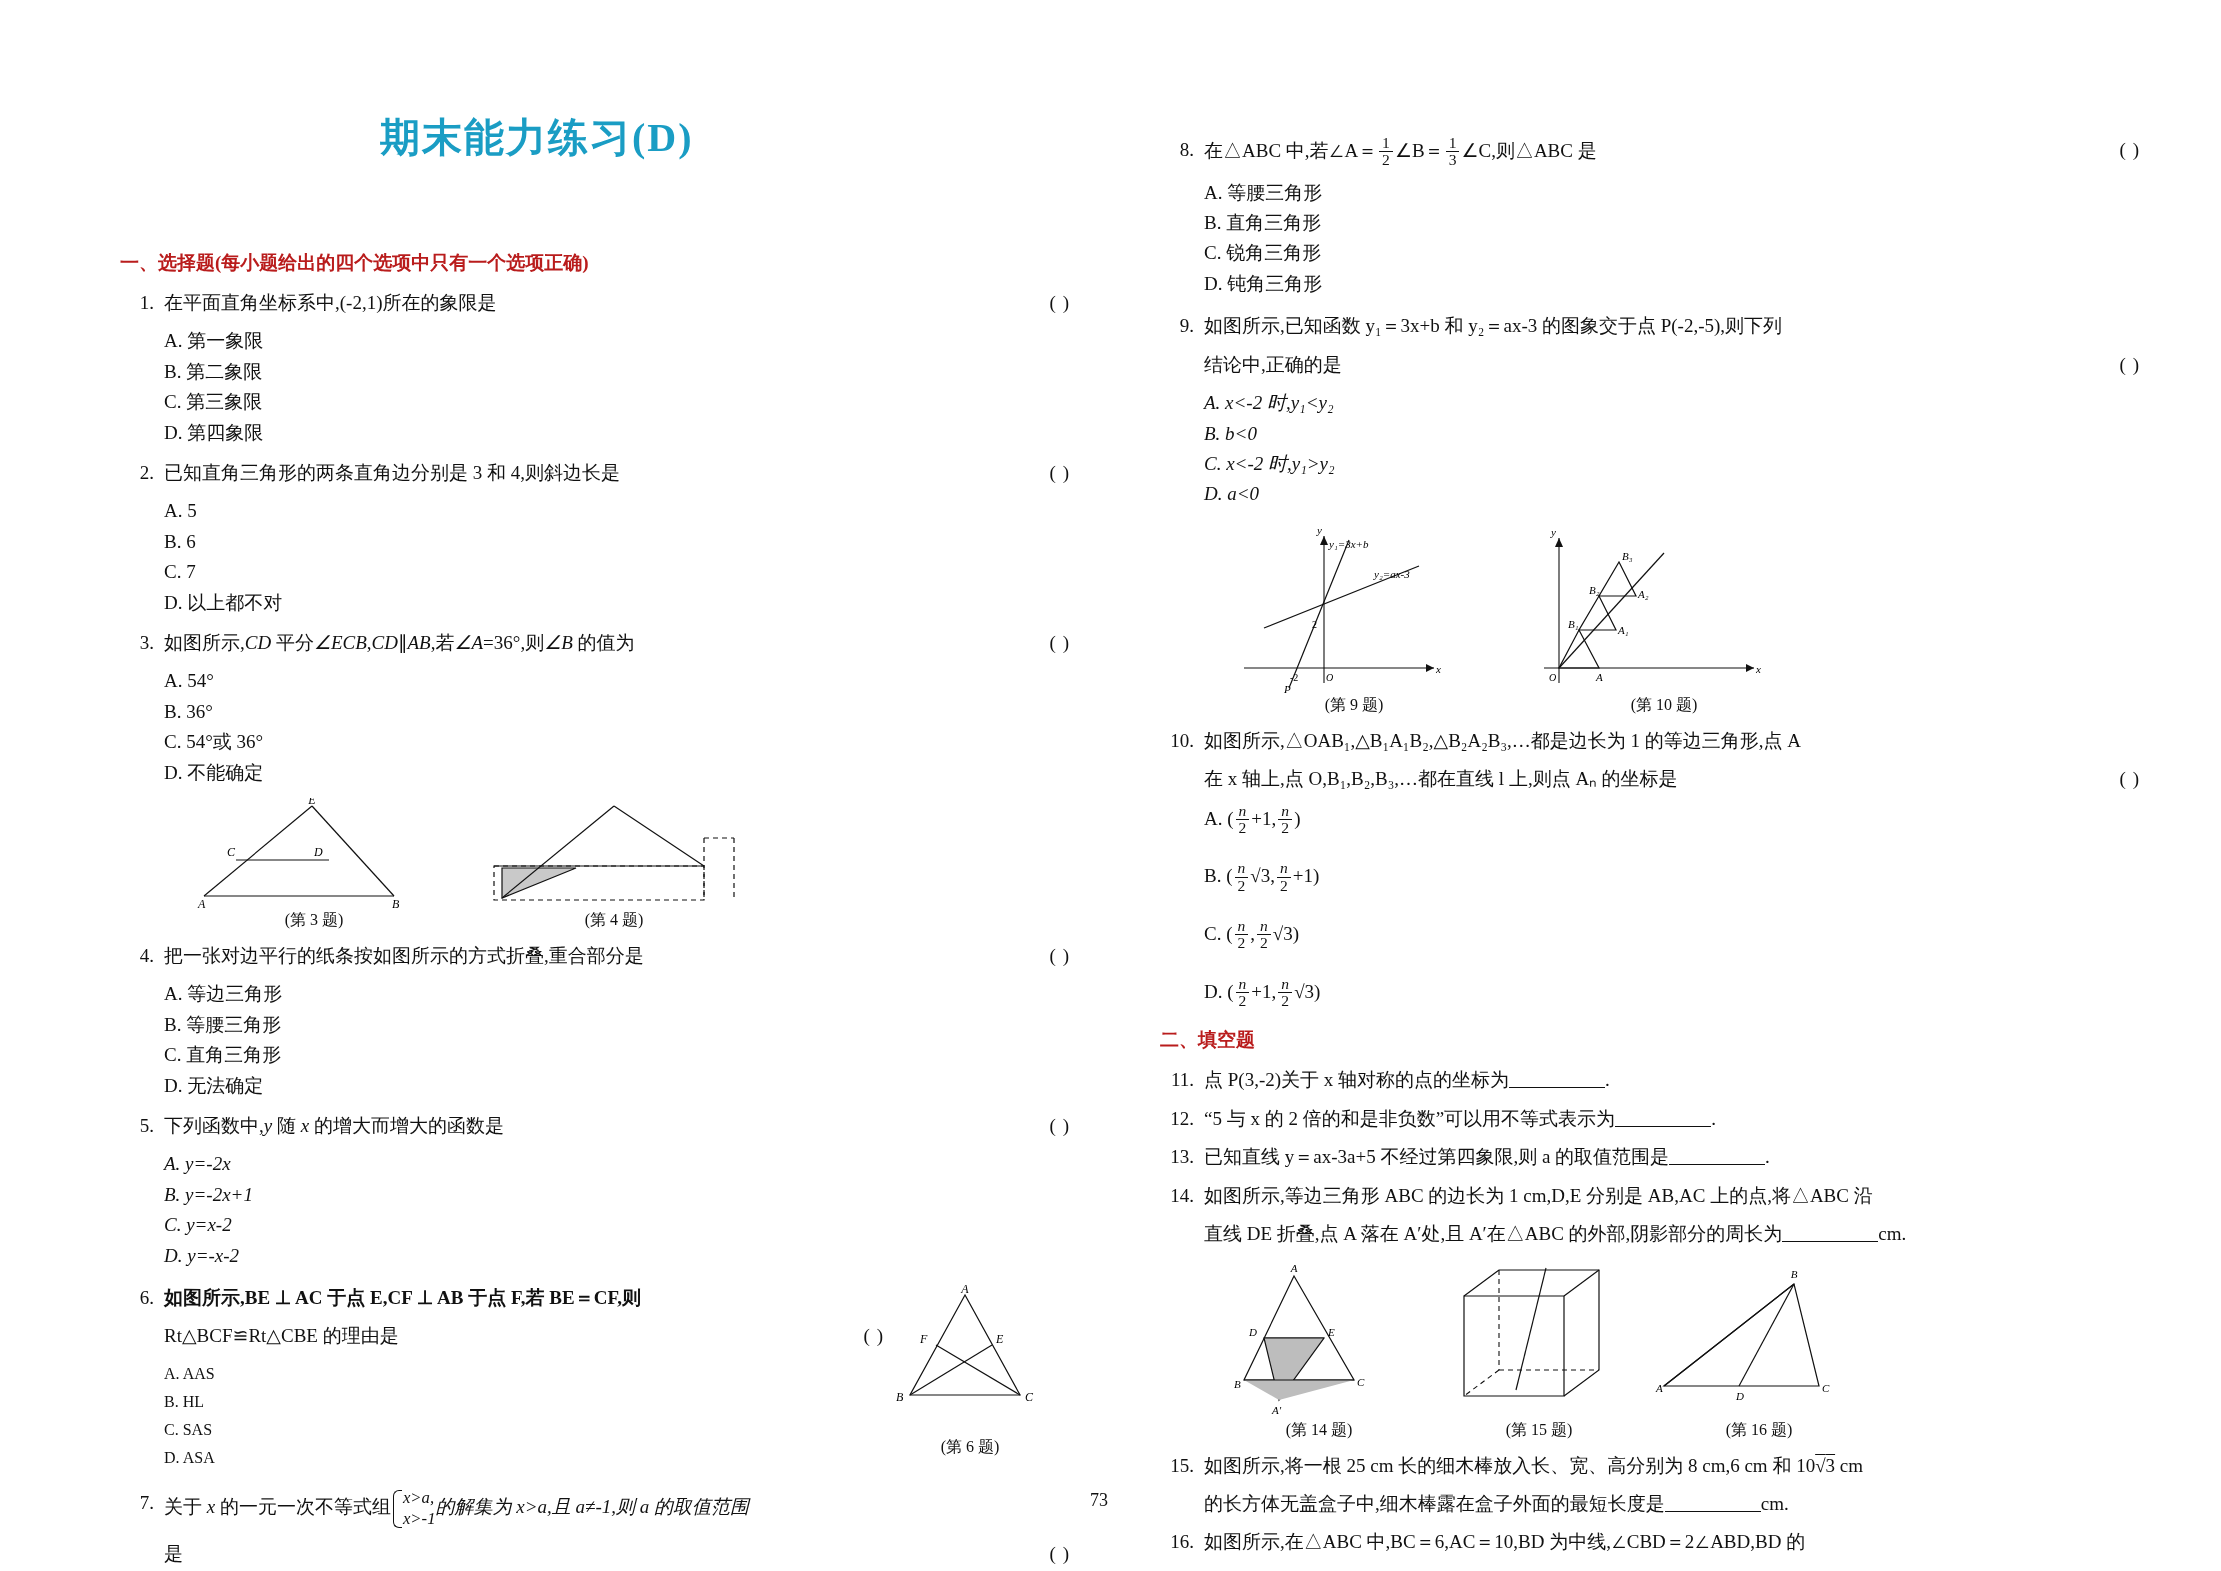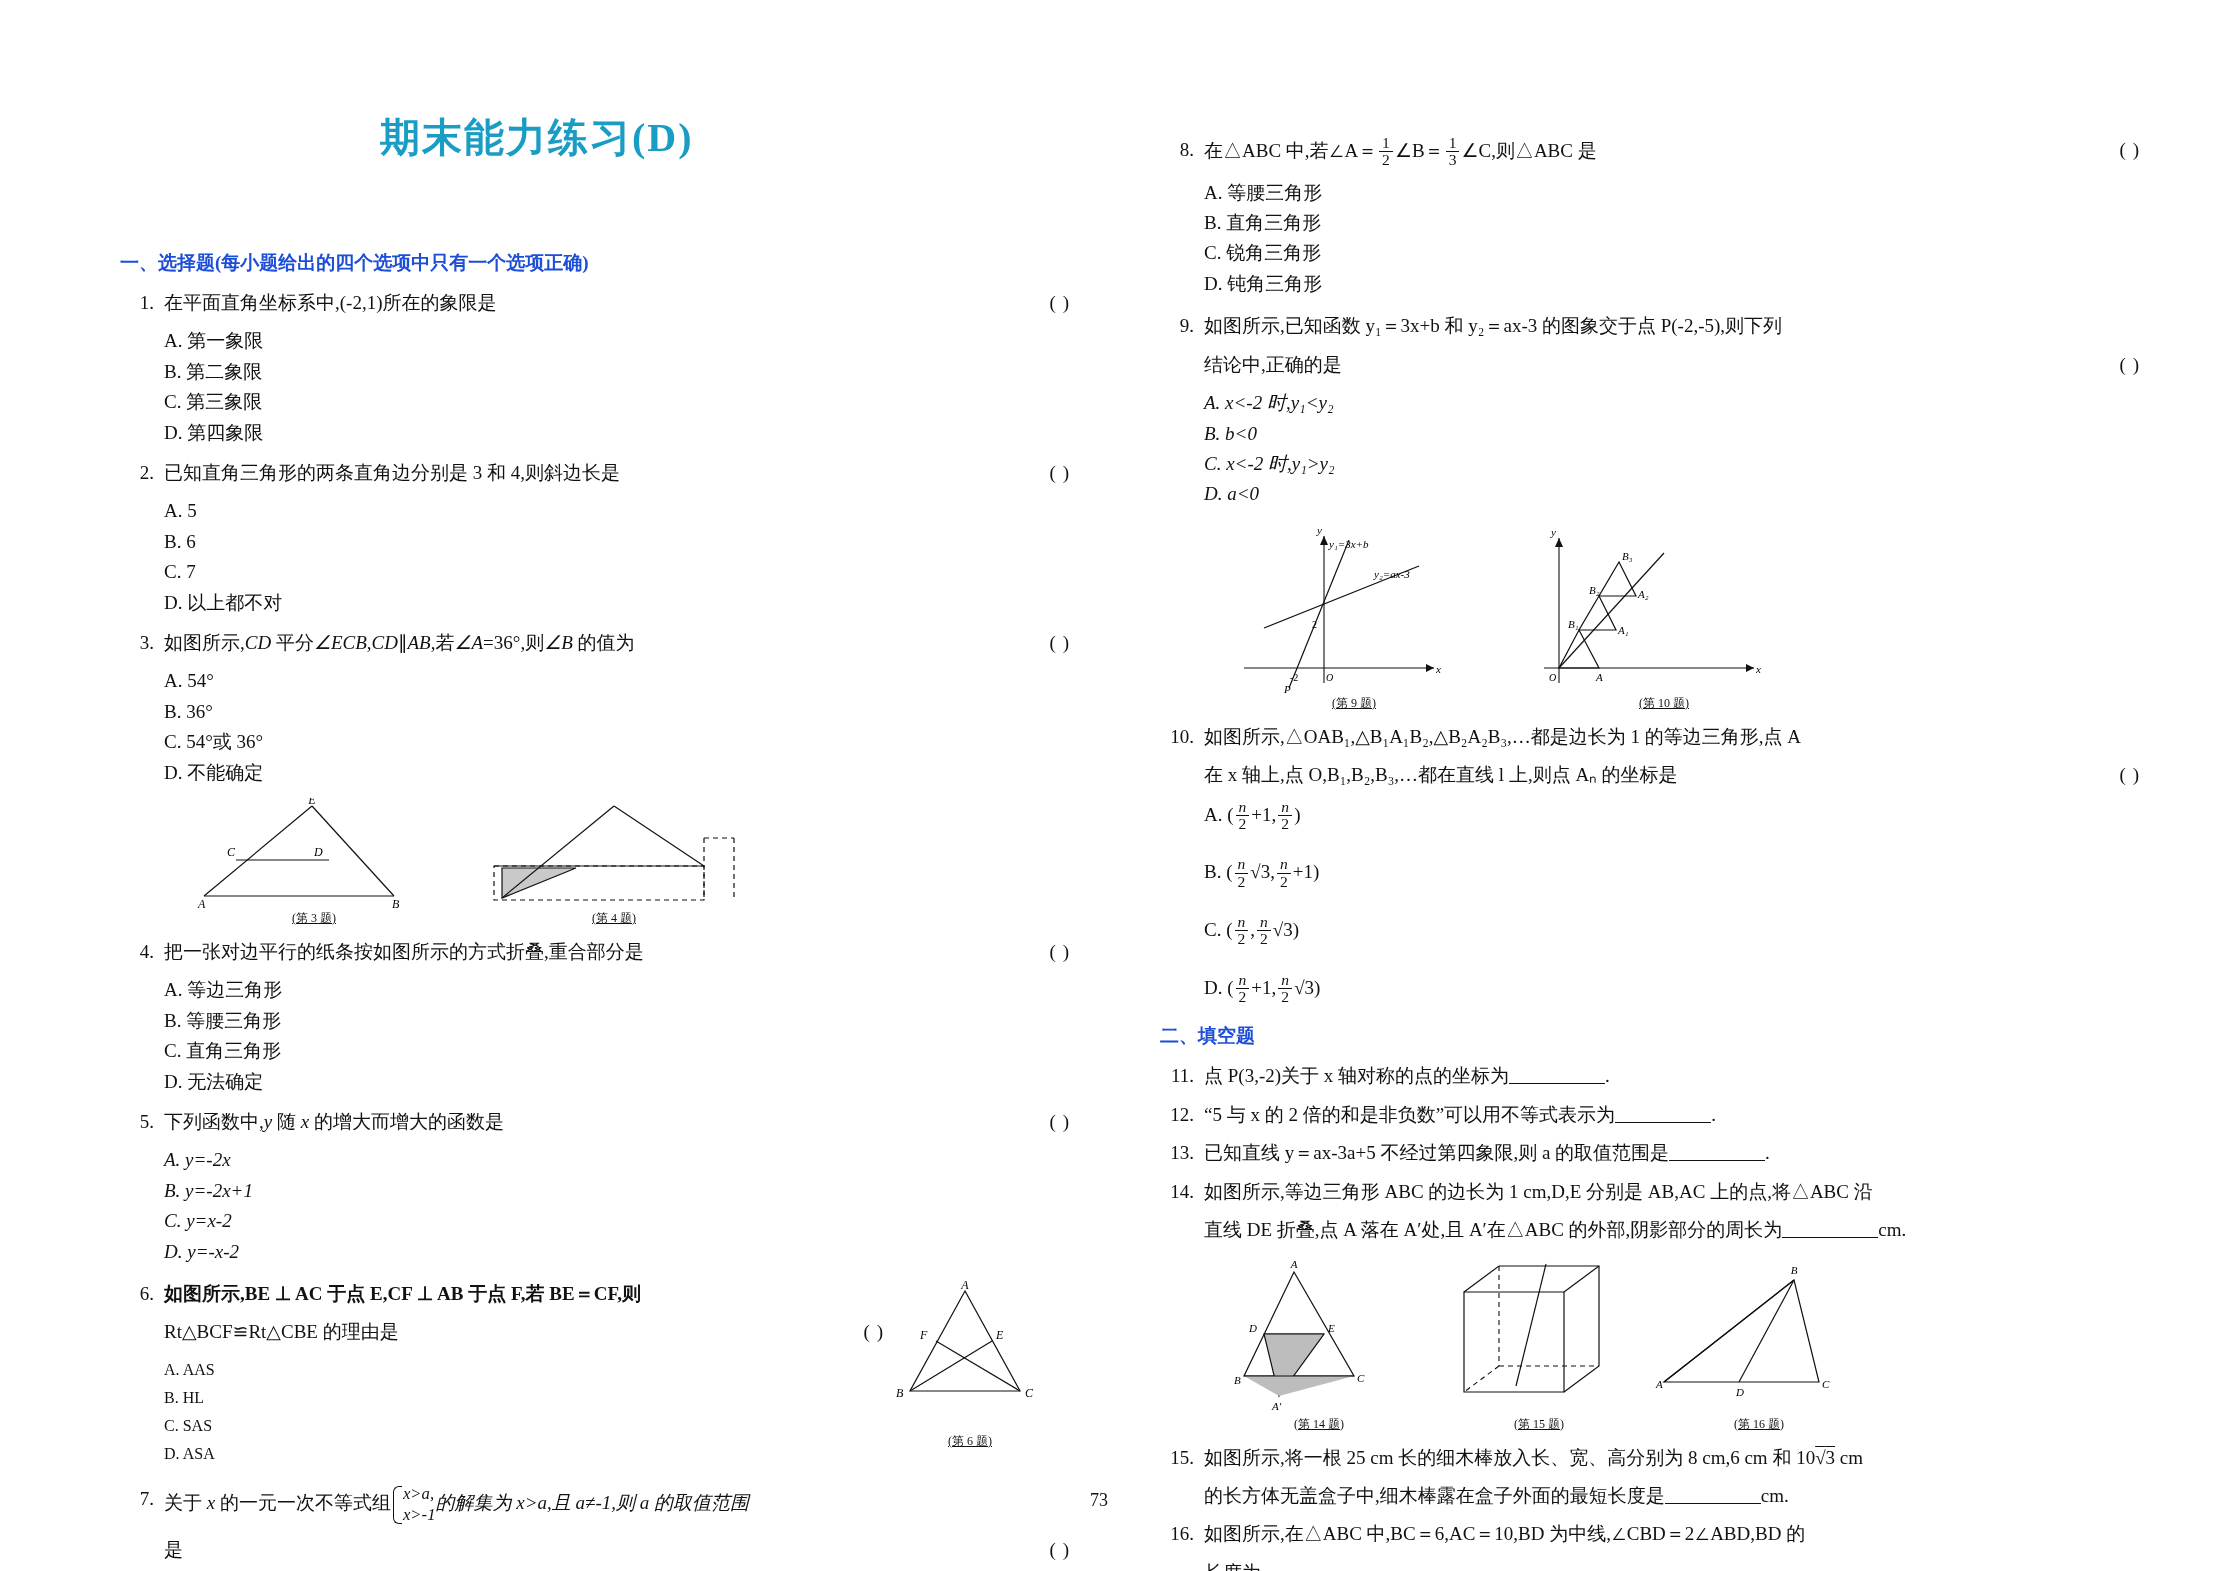--- a/index.html
+++ b/index.html
@@ -26,21 +26,21 @@
     position:absolute;
     left:380px;top:110px;
     margin:0;
     font-size:40px;
     color:#1a9dc4;
     font-weight:bold;
     letter-spacing:2px;
     font-family:"Liberation Serif", serif;
   }
   .section-head{
-    color:#1d4ed8;
+    color:#b91c1c;
     font-weight:bold;
     font-size:19px;
     margin:0 0 12px 0;
   }
   .q{
     position:relative;
     font-size:19px;
     line-height:1.55;
     margin-bottom:9px;
   }
@@ -74,21 +74,21 @@
   .fig-row{
     display:flex;
     justify-content:flex-start;
     align-items:flex-end;
     margin:6px 0 10px 0;
   }
   .fig{
     text-align:center;
     font-size:16px;
   }
-  .fig .cap{margin-top:2px;font-size:12px;text-decoration:underline;}
+  .fig .cap{margin-top:2px;font-size:16px;}
   .frac{
     display:inline-block;
     vertical-align:-0.55em;
     text-align:center;
     font-size:0.82em;
     line-height:1.05;
     margin:0 2px;
   }
   .frac .num{display:block;border-bottom:1px solid #111;padding:0 3px;}
   .frac .den{display:block;padding:0 3px;}

